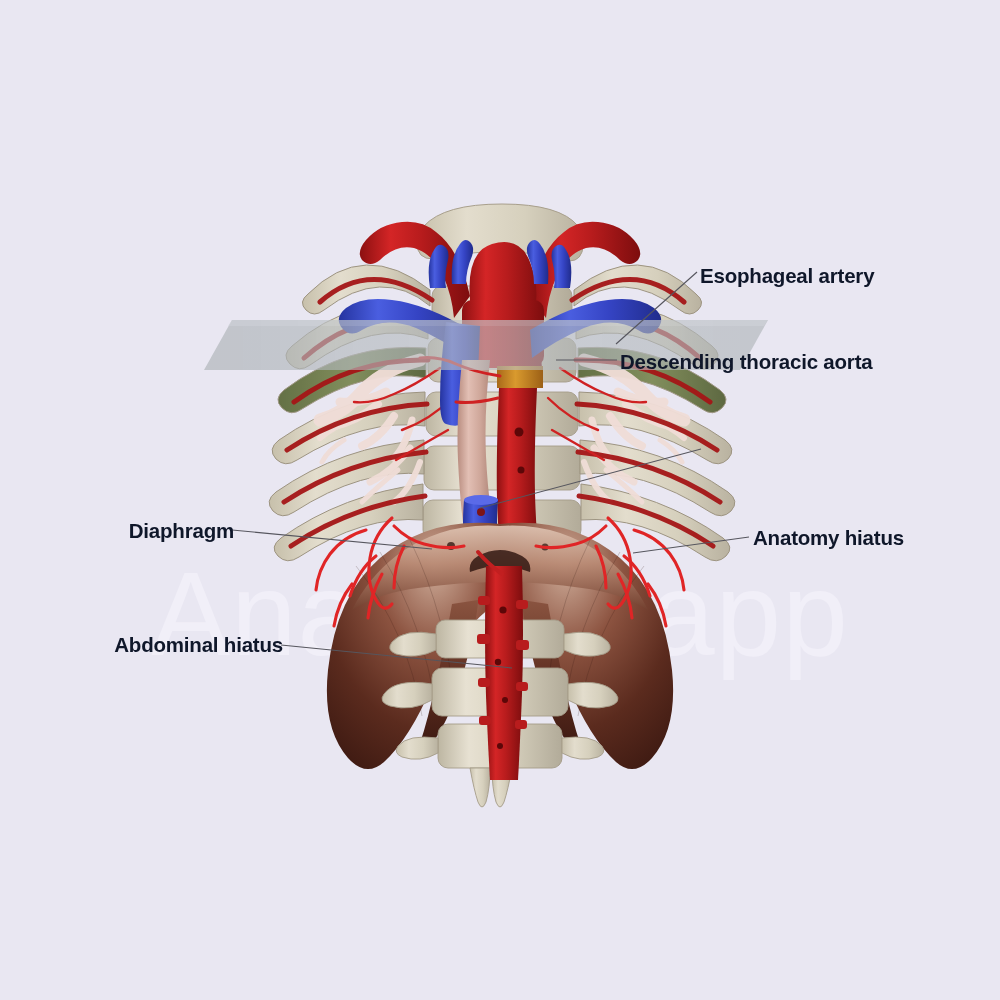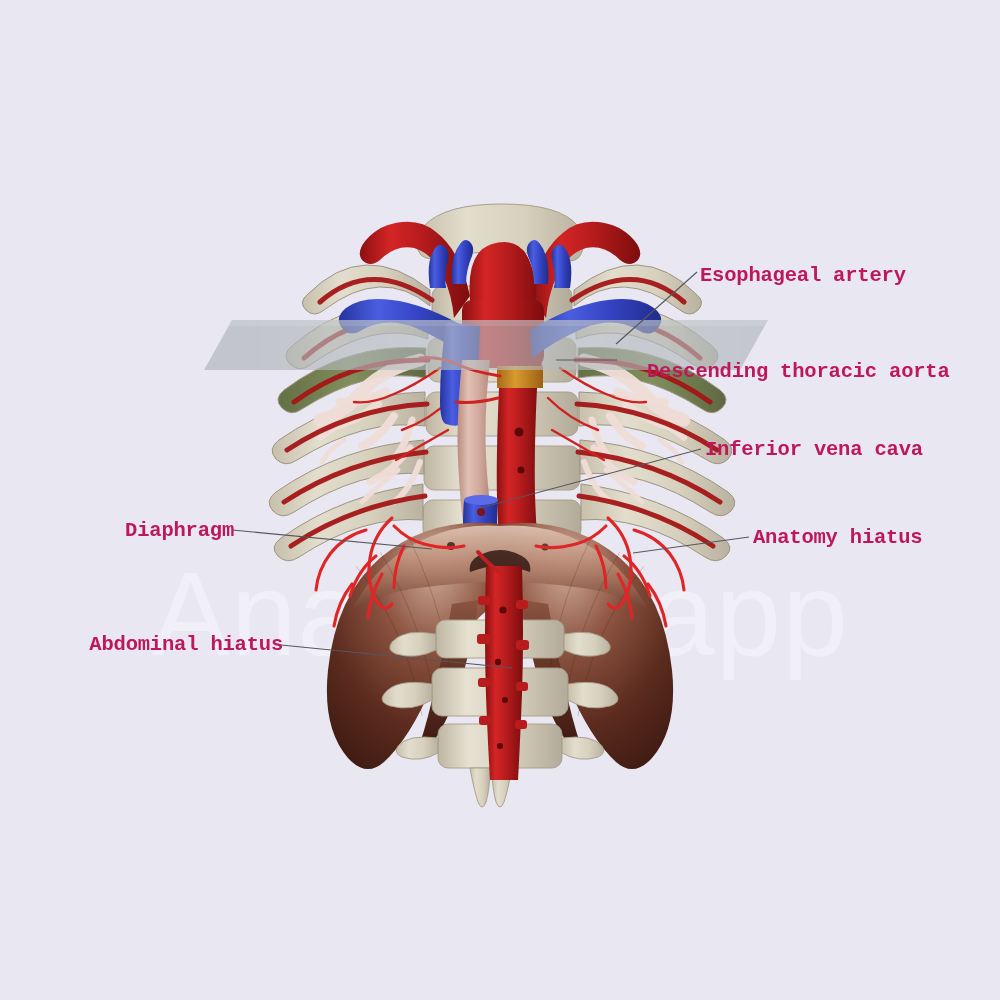--- a/index.html
+++ b/index.html
@@ -34,24 +34,24 @@
     font-size: 118px;
     font-weight: 400;
     letter-spacing: 1px;
     color: #f1eff8;
     user-select: none;
     pointer-events: none;
     line-height: 1;
   }
   .label {
     position: absolute;
-    font-family: Liberation Mono, monospace;
+    font-family: Liberation Sans, sans-serif;
     font-weight: bold;
     font-size: 20.5px;
-    color: #be185d;
+    color: #0f172a;
     white-space: nowrap;
     letter-spacing: -0.2px;
   }
   .label.right { text-align: left; }
   .label.left  { }
   .lead {
     position: absolute;
     left: 0; top: 0;
     width: 1000px; height: 1000px;
     pointer-events: none;
@@ -395,23 +395,22 @@
       <line x1="617" y1="360" x2="556" y2="360"></line>
       <line x1="701" y1="449" x2="480" y2="508"></line>
       <line x1="749" y1="537" x2="633" y2="553"></line>
       <line x1="232" y1="530" x2="432" y2="549"></line>
       <line x1="281" y1="645" x2="512" y2="668"></line>
     </g>
   </svg>
 
   <div class="label right" style="left:700px; top:264px;">Esophageal artery</div>
 
-  <div class="label right" style="left:620px; top:360px;margin-left:27px;">Descending thoracic aorta</div>
-
-  <div class="label right" style="left:705px; top:438px;">Inferior vena cava</div>
+  <div class="label right" style="left:620px; top:350px;">Descending thoracic aorta</div>
+
 
   <div class="label right" style="left:753px; top:526px;">Anatomy hiatus</div>
 
   <div class="label left" style="right:766px; top:519px;">Diaphragm</div>
 
   <div class="label left" style="right:717px; top:633px;">Abdominal hiatus</div>
 
 </div>
 
 </body></html>

